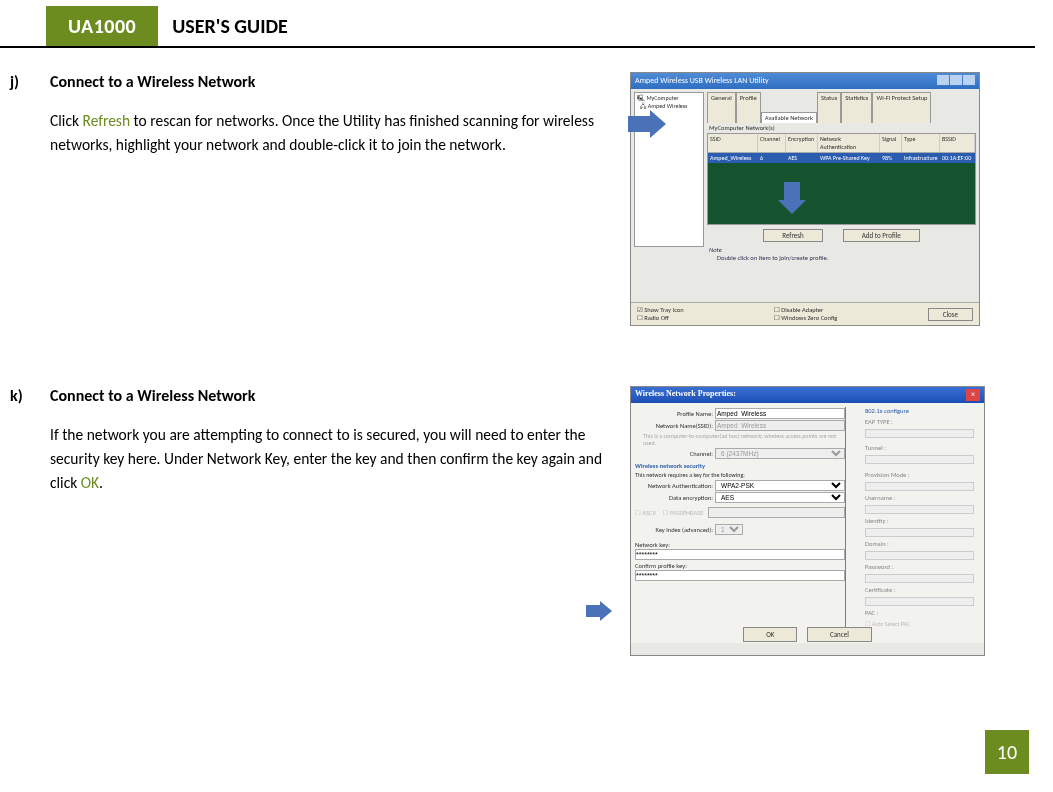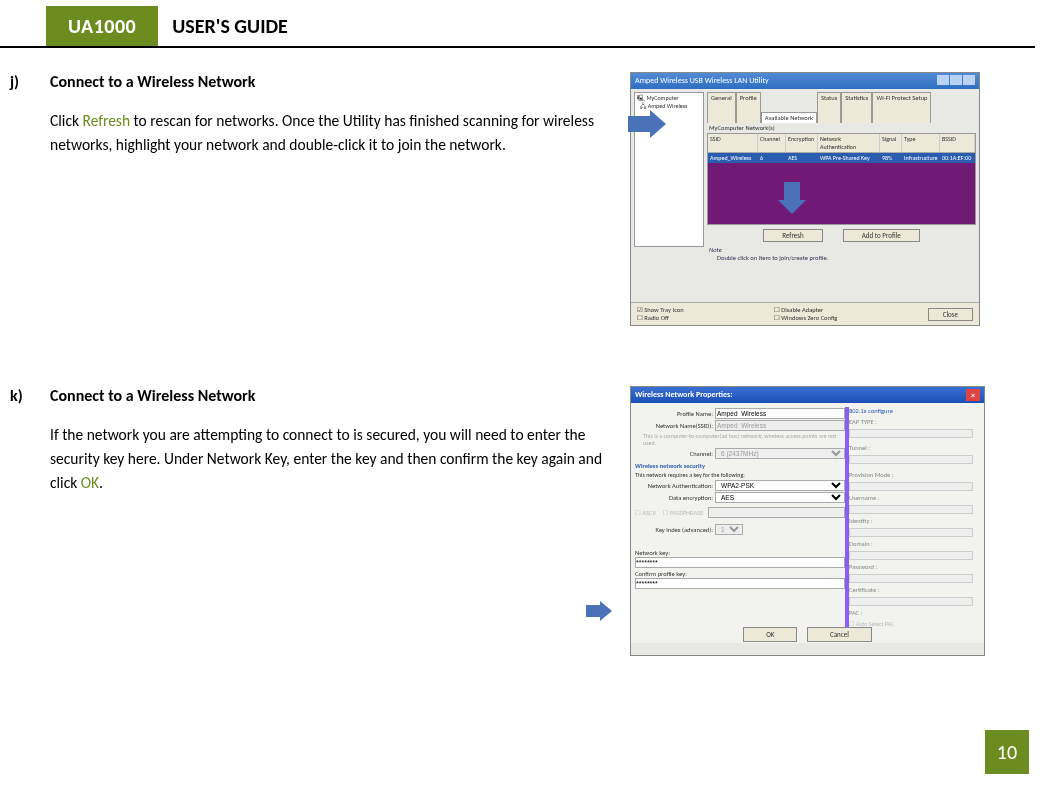--- a/index.html
+++ b/index.html
@@ -88,39 +88,39 @@
     display:flex; justify-content:space-between;
   }
   .fig1 .winbtns span{display:inline-block;width:12px;height:10px;background:#b8d2f0;margin-left:1px;}
   .fig1 .menubar{background:#ece9d8;padding:1px 4px;font-size:7px;}
   .fig1 .body{display:flex;padding:3px;}
   .fig1 .tree{width:70px;background:#fff;border:1px solid #999;height:155px;padding:2px;font-size:6px;line-height:1.3;}
   .fig1 .panel{flex:1;margin-left:3px;}
   .fig1 .tabs{display:flex;gap:0;font-size:6.5px;}
   .fig1 .tab{background:#ece9d8;border:1px solid #999;padding:1px 3px;border-bottom:none;}
   .fig1 .tab.active{background:#fff;font-weight:normal;margin-top:20px;}
-  .fig1 .tablearea{background:#701a75;border:1px solid #999;height:92px;position:relative;}
+  .fig1 .tablearea{background:#14532d;border:1px solid #999;height:92px;position:relative;}
   .fig1 .tablehead{display:flex;background:#ece9d8;font-size:6px;border-bottom:1px solid #aaa;}
   .fig1 .th{border-right:1px solid #ccc;padding:1px 2px;}
   .fig1 .row{display:flex;background:#2a5db0;color:#fff;font-size:6px;}
   .fig1 .td{padding:1px 2px;white-space:nowrap;overflow:hidden;}
   .fig1 .btns{display:flex;justify-content:center;gap:20px;margin:4px 0;}
   .fig1 .btn{background:#ece9d8;border:1px solid #888;padding:1px 18px;font-size:7px;}
   .fig1 .note{font-size:6.5px;color:#335; padding:0 2px;}
   .fig1 .footer{border-top:1px solid #aaa;display:flex;justify-content:space-between;align-items:center;padding:3px 6px;background:#ece9d8;position:absolute;bottom:0;left:0;right:0;}
   .fig1 .chk{font-size:6.5px;display:block;}
   .fig1 .closebtn{background:#ece9d8;border:1px solid #888;padding:1px 14px;font-size:7px;}
 
   
   .fig2{height:270px;width:355px;}
-  .fig2 .titlebar{background:linear-gradient(#3a6fd6,#1b4fb5);color:#fff;font-size:8px;font-weight:bold;padding:2px 4px;display:flex;justify-content:space-between;}
+  .fig2 .titlebar{background:linear-gradient(#3a6fd6,#1b4fb5);color:#fff;font-size:8px;font-weight:bold;padding:2px 4px;display:flex;justify-content:space-between;font-family:Liberation Serif, serif;}
   .fig2 .xbtn{background:#d44;color:#fff;width:14px;height:12px;text-align:center;line-height:12px;font-size:8px;}
   .fig2 .body{display:flex;padding:4px;background:#f2f2ee;height:240px;position:relative;}
   .fig2 .left{width:210px;font-size:6.5px;color:#333;}
-  .fig2 .right{flex:1;border-left:4px solid #8b5cf6;padding-left:0;font-size:6.5px;color:#777;}
+  .fig2 .right{flex:1;border-left:1px solid #8b5cf6;padding-left:19px;font-size:6.5px;color:#777;}
   .fig2 .field{display:flex;align-items:center;margin:1px 0;gap:2px;}
   .fig2 .field label{width:78px;text-align:right;font-size:6.5px;}
   .fig2 .field input,.fig2 .field select{flex:1;border:1px solid #aaa;font-size:6.5px;height:11px;padding:0 1px;background:#fff;}
   .fig2 .gray input,.fig2 .gray select{background:#eee;color:#999;}
   .fig2 .section-title{color:#2a5db0;font-size:6.5px;margin:3px 0 1px;font-weight:bold;}
   .fig2 .hint{color:#aaa;font-size:6px;margin:2px 0 2px 8px;line-height:1.1;}
   .fig2 .rlabel{display:block;margin:3px 0;color:#888;}
   .fig2 .rinput{border:1px solid #ccc;background:#eee;height:9px;width:95%;display:block;}
   .fig2 .footer{position:absolute;bottom:4px;left:0;right:0;text-align:center;}
   .fig2 .footer .btn{background:#ece9d8;border:1px solid #888;padding:2px 22px;font-size:7px;margin:0 4px;}
@@ -276,21 +276,21 @@
                 </div>
               <div class="field">
                   <label>Data encryption:</label>
                   <select><option>AES</option></select>
                 </div>
               <div class="field gray" style="margin-top:4px;"><span style="color:#bbb">☐ <span>ASCII</span></span>&nbsp;&nbsp;<span style="color:#bbb">☐ <span>PASSPHRASE</span></span><input style="width: 50px; margin-left: 2px;"></div>
               <div class="field gray" style="margin-top:6px;">
                   <label>Key index (advanced):</label>
                   <select style="flex:0 0 26px;"><option>1</option></select>
                 </div>
-              <div style="font-size:6.5px;margin-top:14px;">Network key:</div>
+              <div style="font-size:6.5px;margin-top:6px;">Network key:</div>
               <input style="width: 100%; border: 1px solid rgb(170, 170, 170); font-size: 7px; height: 11px;" value="********">
               <div style="font-size:6.5px;margin-top:2px;">Confirm profile key:</div>
               <input style="width: 100%; border: 1px solid rgb(170, 170, 170); font-size: 7px; height: 11px;" value="********">
             </div>
             <div class="right">
               <div style="color:#2a5db0">802.1x configure</div>
               <span class="rlabel">EAP TYPE :</span><span class="rinput"></span>
               <div style="display:flex;gap:4px;margin:3px 0;flex-direction:column;">
                 <div style="flex:1;">
                     <span class="rlabel">Tunnel :</span>

